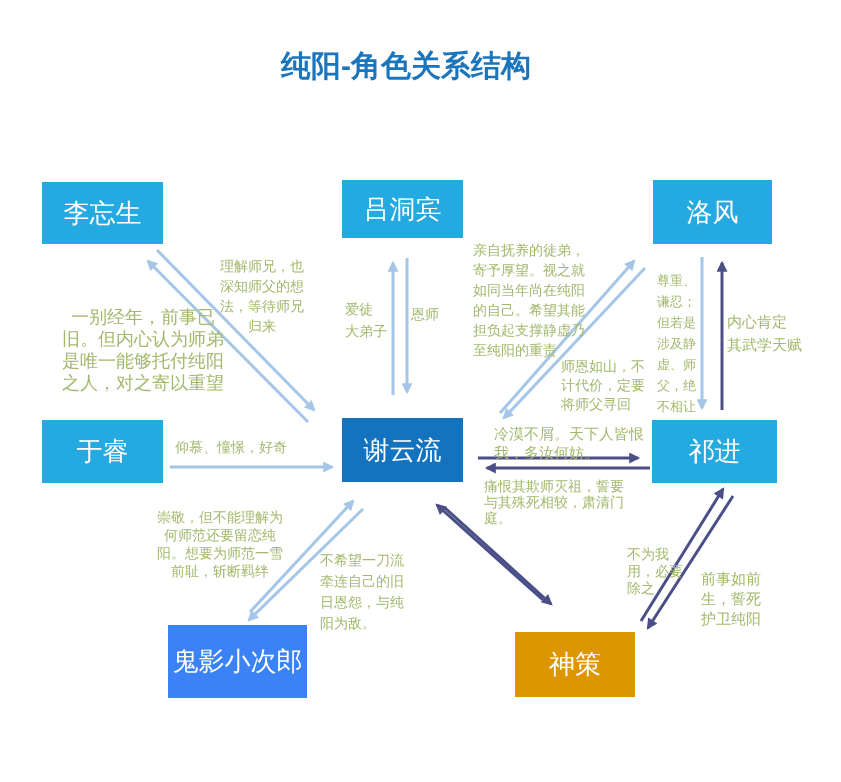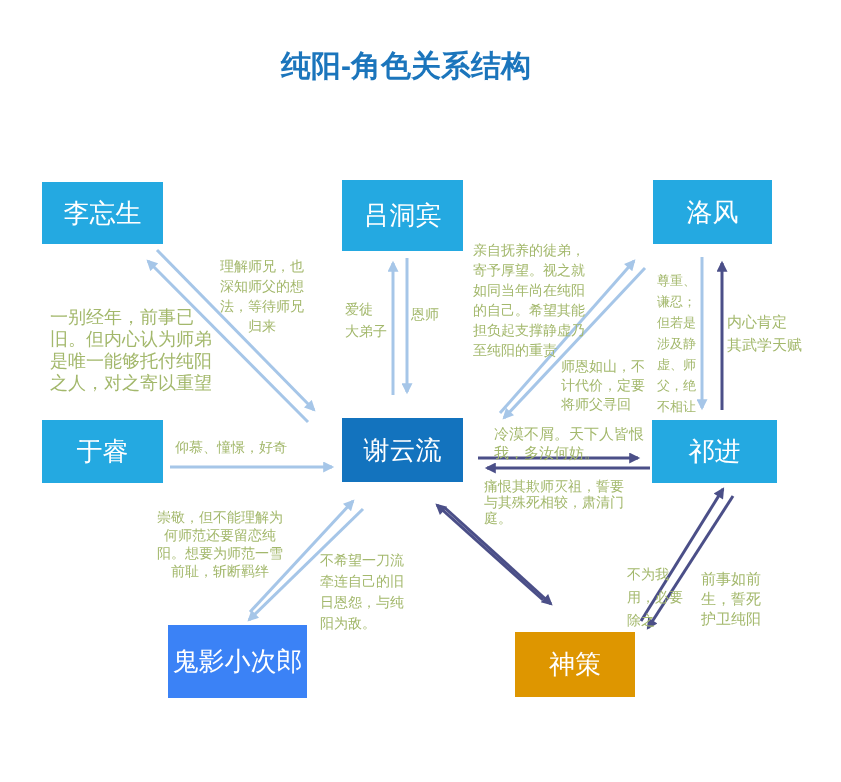--- a/index.html
+++ b/index.html
@@ -48,29 +48,29 @@
     <line x1="722" y1="410" x2="722" y2="263" stroke="#4b4f88" stroke-width="3" marker-end="url(#mh-dark)"></line>
     <line x1="478" y1="458" x2="638" y2="458" stroke="#4b4f88" stroke-width="3" marker-end="url(#mh-dark)"></line>
     <line x1="650" y1="468" x2="487" y2="468" stroke="#4b4f88" stroke-width="3" marker-end="url(#mh-dark)"></line>
     <line x1="445" y1="508" x2="551" y2="604" stroke="#4b4f88" stroke-width="3" marker-end="url(#mh-dark)"></line>
     <line x1="543" y1="600" x2="437" y2="505" stroke="#4b4f88" stroke-width="3" marker-end="url(#mh-dark)"></line>
     <line x1="641" y1="621" x2="723" y2="489" stroke="#4b4f88" stroke-width="3" marker-end="url(#mh-dark)"></line>
     <line x1="733" y1="496" x2="648" y2="628" stroke="#4b4f88" stroke-width="3" marker-end="url(#mh-dark)"></line>
   </svg>
 
   <div class="node c-cyan" style="left:42px;top:182px;width:121px;height:62px">李忘生</div>
-  <div class="node c-cyan" style="left:342px;top:180px;width:121px;height:71px">吕洞宾</div>
+  <div class="node c-cyan" style="left:342px;top:180px;width:121px;height:58px">吕洞宾</div>
   <div class="node c-cyan" style="left:653px;top:180px;width:119px;height:64px">洛风</div>
   <div class="node c-cyan" style="left:42px;top:420px;width:121px;height:63px">于睿</div>
   <div class="node c-blue" style="left:342px;top:418px;width:121px;height:64px">谢云流</div>
   <div class="node c-cyan" style="left:652px;top:420px;width:125px;height:63px">祁进</div>
   <div class="node c-teal" style="left:168px;top:625px;width:139px;height:73px">鬼影小次郎</div>
   <div class="node c-orange" style="left:515px;top:632px;width:120px;height:65px">神策</div>
 
-  <div class="lbl" style="left:50px;top:306px;width:186px;font-size:18px;line-height:22px;text-align:left">一别经年，前事已
+  <div class="lbl" style="left:50px;top:306px;width:186px;font-size:18px;line-height:22px;text-align:center">一别经年，前事已
 旧。但内心认为师弟
 是唯一能够托付纯阳
 之人，对之寄以重望</div>
   <div class="lbl" style="left:212px;top:256px;width:100px;font-size:14px;line-height:20px;text-align:center">理解师兄，也
 深知师父的想
 法，等待师兄
 归来</div>
   <div class="lbl" style="left:345px;top:298px;font-size:14px;line-height:22px">爱徒
 大弟子</div>
   <div class="lbl" style="left:411px;top:304px;font-size:14px;line-height:20px">恩师</div>
@@ -91,21 +91,21 @@
 父，绝
 不相让</div>
   <div class="lbl" style="left:727px;top:310px;font-size:15px;line-height:23px">内心肯定
 其武学天赋</div>
   <div class="lbl" style="left:175px;top:438px;font-size:14px;line-height:18px">仰慕、憧憬，好奇</div>
   <div class="lbl" style="left:494px;top:424px;font-size:15px;line-height:19px">冷漠不屑。天下人皆恨
 我，多汝何妨。</div>
   <div class="lbl" style="left:484px;top:478px;font-size:14px;line-height:16px">痛恨其欺师灭祖，誓要
 与其殊死相较，肃清门
 庭。</div>
-  <div class="lbl" style="left:627px;top:563px;font-size:14px;line-height:23px">不为我
+  <div class="lbl" style="left:627px;top:546px;font-size:14px;line-height:17px">不为我
 用，必要
 除之</div>
   <div class="lbl" style="left:155px;top:508px;width:130px;font-size:14px;line-height:18px;text-align:center">崇敬，但不能理解为
 何师范还要留恋纯
 阳。想要为师范一雪
 前耻，斩断羁绊</div>
   <div class="lbl" style="left:701px;top:569px;font-size:15px;line-height:20px">前事如前
 生，誓死
 护卫纯阳</div>
   <div class="lbl" style="left:320px;top:550px;font-size:14px;line-height:21px">不希望一刀流

